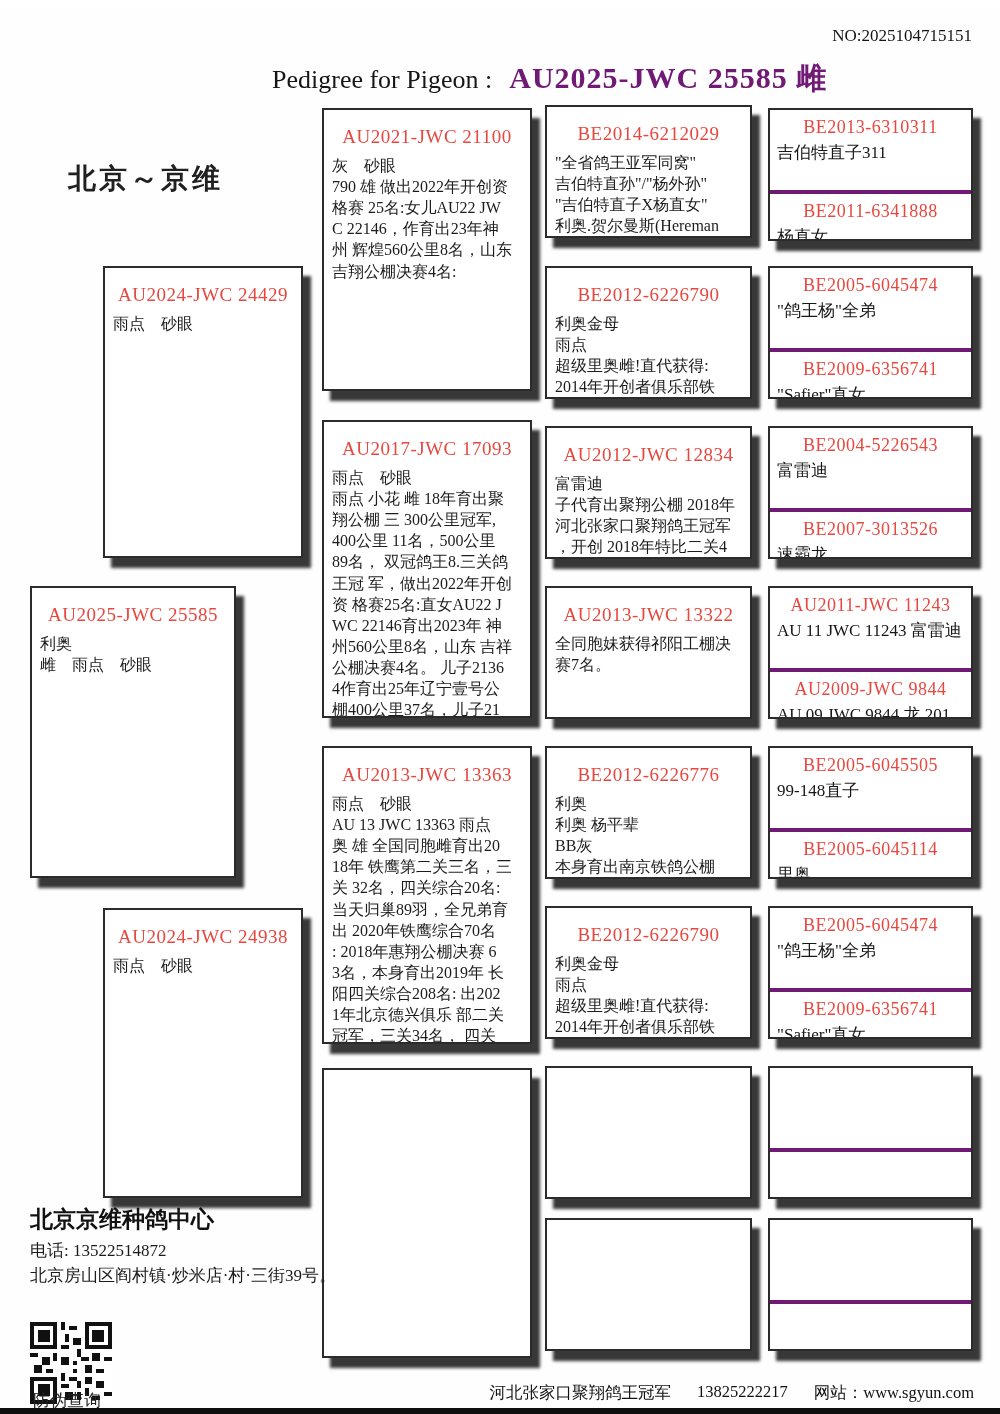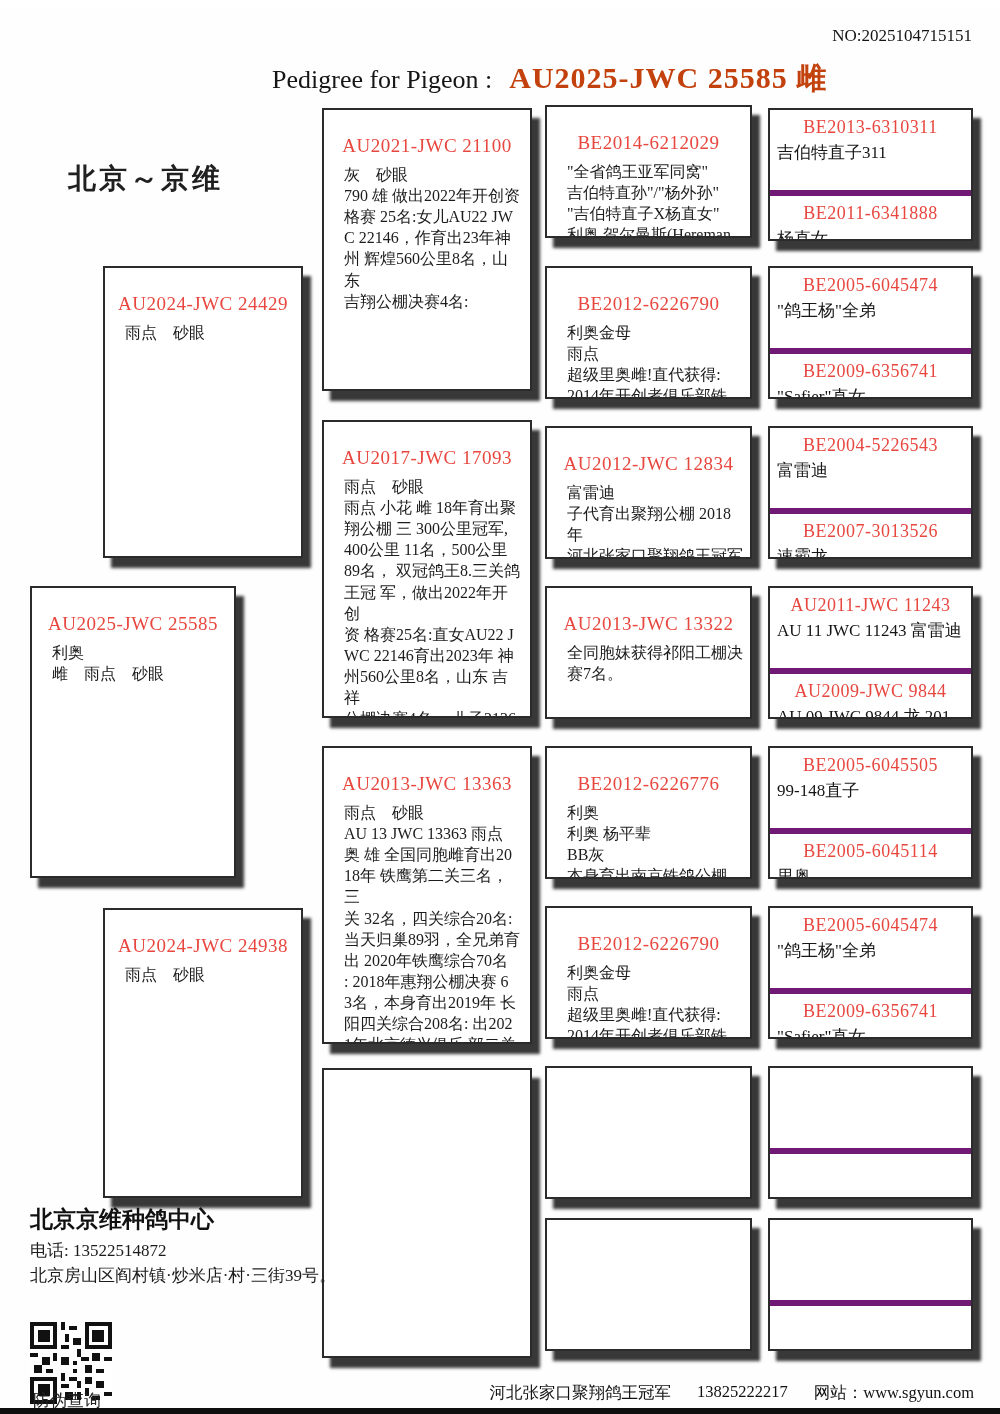--- a/index.html
+++ b/index.html
@@ -1,30 +1,30 @@
 <!DOCTYPE html>
 <html><head>
 <meta charset="utf-8">
 <style>
   html,body{margin:0;padding:0;background:#ffffff;}
   .page{position:relative;width:1000px;height:1414px;background:#fefefe;overflow:hidden;
         font-family:Liberation Serif, serif;color:#1b1b1b;margin-top:8px;}
   .cert-no{position:absolute;top:18px;right:28px;font-size:17px;color:#141414;}
   .page-title{position:absolute;top:50px;left:272px;display:flex;gap:17px;align-items:baseline;white-space:nowrap;}
   .t-prefix{font-size:26px;color:#161616;}
-  .t-ring{font-size:30px;font-weight:bold;color:#c2410c;letter-spacing:1px;}
+  .t-ring{font-size:30px;font-weight:bold;color:#701a75;letter-spacing:1px;}
   .loft{position:absolute;left:68px;top:152px;font-size:28px;font-weight:bold;letter-spacing:3px;color:#202020;}
 
   .box{position:absolute;background:#ffffff;border:2px solid #2b2b2b;box-sizing:border-box;
        box-shadow:8px 10px 3px rgba(12,12,12,0.82);overflow:hidden;}
-  .ring{color:#e8473f;text-align:center;font-size:19px;padding-top:25px;letter-spacing:0.5px;}
-  .body{font-size:16px;line-height:1.32;padding:7px 7px 0 20px;white-space:pre-line;color:#1c1c1c;}
+  .ring{color:#e8473f;text-align:center;font-size:19px;padding-top:16px;letter-spacing:0.5px;}
+  .body{font-size:16px;line-height:1.32;padding:7px 7px 0 8px;white-space:pre-line;color:#1c1c1c;}
 
   .half{height:80px;box-sizing:border-box;overflow:hidden;}
-  .half+.half{border-top:6px solid #701a75;}
+  .half+.half{border-top:4px solid #701a75;}
   .half .ring{font-size:18px;padding-top:7px;}
   .half .name{font-size:17px;padding:3px 0 0 7px;color:#161616;white-space:nowrap;}
 
   .seller{position:absolute;left:30px;top:1196px;width:330px;}
   .seller-name{font-size:23px;font-weight:bold;color:#111;}
   .seller-phone{font-size:17px;margin-top:4px;}
   .seller-addr{font-size:17px;margin-top:3px;line-height:1.35;}
   .qr{position:absolute;left:30px;top:1314px;width:82px;height:82px;}
   .qr-caption{position:absolute;left:33px;top:1381px;font-size:17px;color:#222;}
 

